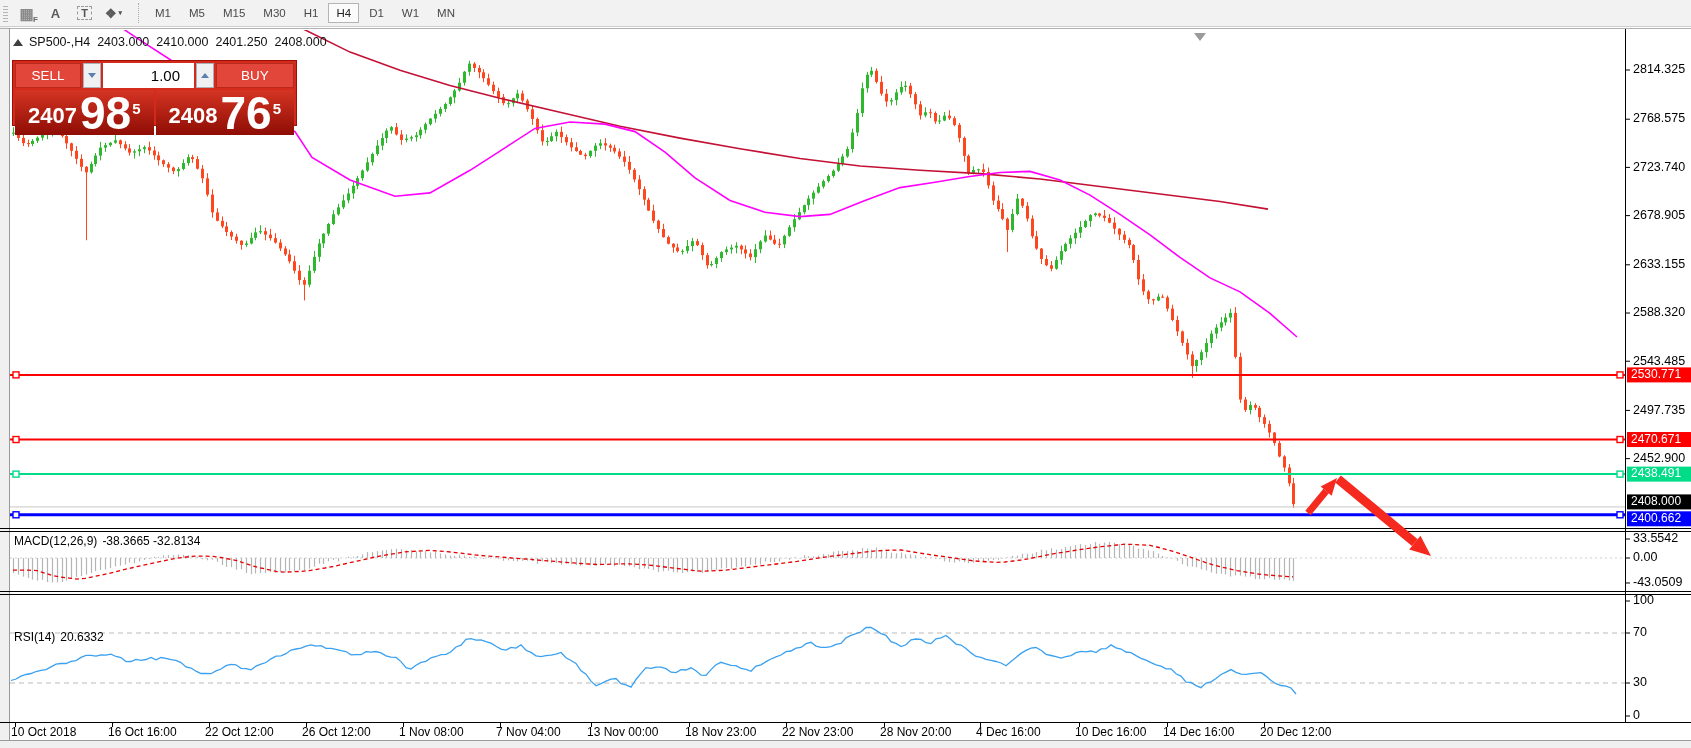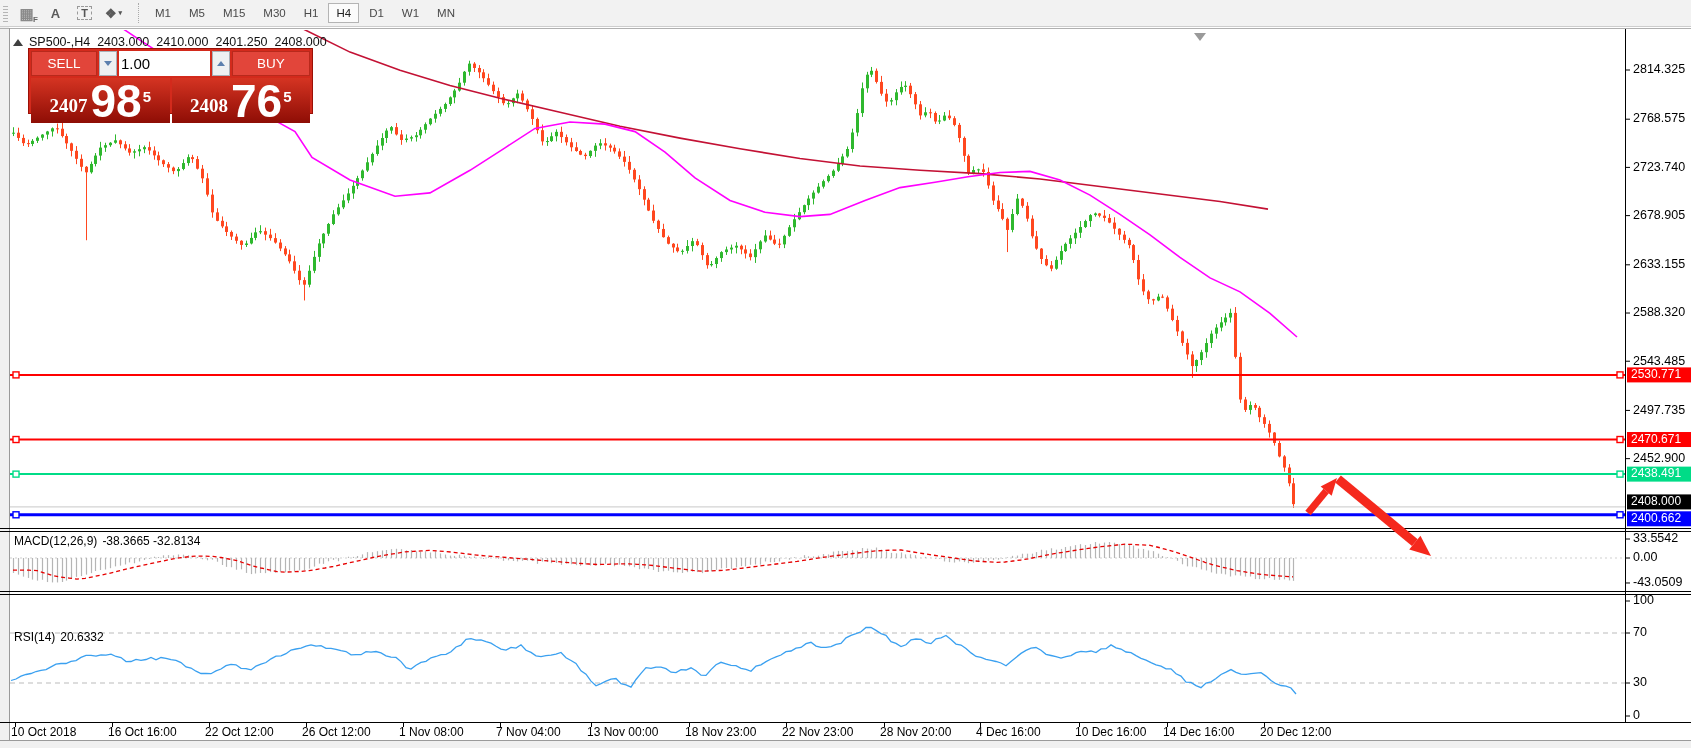--- a/index.html
+++ b/index.html
@@ -22,39 +22,39 @@
   .tf{border:1px solid transparent;background:transparent;padding:3px 7px;margin:0 1px;color:#4a4a4a;
       font-family:"Liberation Sans",sans-serif;font-size:11.5px;font-weight:normal;cursor:default;}
   .tf.active{background:#fbfbfb;border:1px solid #b4b4b4;color:#222;text-align:right;}
   
   .symline{position:absolute;left:13px;top:35px;font-size:12.5px;color:#111;display:flex;
            align-items:center;white-space:nowrap;}
   .symline .tri{width:0;height:0;border-left:5px solid transparent;border-right:5px solid transparent;
                 border-bottom:7px solid #404040;margin-right:6px;}
   .symline span.vtx{margin-right:7px;}
   
-  .tw{position:absolute;left:12px;top:48px;width:285px;height:66px;background:#d32a1c;
-      border:1px solid #9a1006;box-sizing:border-box;padding:2px;margin-left:16px;}
+  .tw{position:absolute;left:12px;top:60px;width:285px;height:66px;background:#d32a1c;
+      border:1px solid #9a1006;box-sizing:border-box;padding:2px;}
   .tw-row1{display:flex;height:25px;gap:2px;}
   .btn-trade{border:1px solid #b8291c;background:#e2453a;color:#fff;font-family:"Liberation Sans",sans-serif;
              font-size:13.5px;display:flex;align-items:center;justify-content:center;cursor:default;}
   .btn-sell{flex:0 0 66px;}
   .btn-buy{flex:0 0 78px;}
   .spin{flex:0 0 18px;background:#eef0f2;border:1px solid #a8b0b8;display:flex;align-items:center;
         justify-content:center;padding:0;cursor:default;}
   .spin .t-dn{width:0;height:0;border-left:4px solid transparent;border-right:4px solid transparent;
               border-top:5px solid #5b7fae;}
   .spin .t-up{width:0;height:0;border-left:4px solid transparent;border-right:4px solid transparent;
               border-bottom:5px solid #5b7fae;}
-  .vol{flex:1;border:none;background:#fff;text-align:left;padding-right:14px;font-size:15px;
+  .vol{flex:1;border:none;background:#fff;text-align:right;padding-right:14px;font-size:15px;
        font-family:"Liberation Sans",sans-serif;color:#000;min-width:0;}
   .tw-row2{display:flex;gap:2px;margin-top:2px;height:45px;}
   .tile{flex:1;background:linear-gradient(#d53422,#8e0d05);color:#fff;display:flex;
         align-items:flex-end;justify-content:center;padding-bottom:2px;}
-  .tile .pre{font-size:19px;font-weight:bold;line-height:1;padding-bottom:6px;margin-right:3px;font-family:Liberation Serif, serif;}
+  .tile .pre{font-size:22px;font-weight:bold;line-height:1;padding-bottom:6px;margin-right:3px;}
   .tile .big{font-size:46px;font-weight:bold;line-height:0.82;}
   .tile .sup{font-size:15px;font-weight:bold;position:relative;top:-16px;margin-left:1px;}
   
   .indlabel{position:absolute;font-size:12px;color:#000;white-space:nowrap;}
   .indlabel .val{margin-left:5px;}
   
   .annot{position:absolute;left:1284px;top:326px;font-size:27px;font-weight:bold;
          letter-spacing:1px;white-space:nowrap;}
 </style>
 </head>

